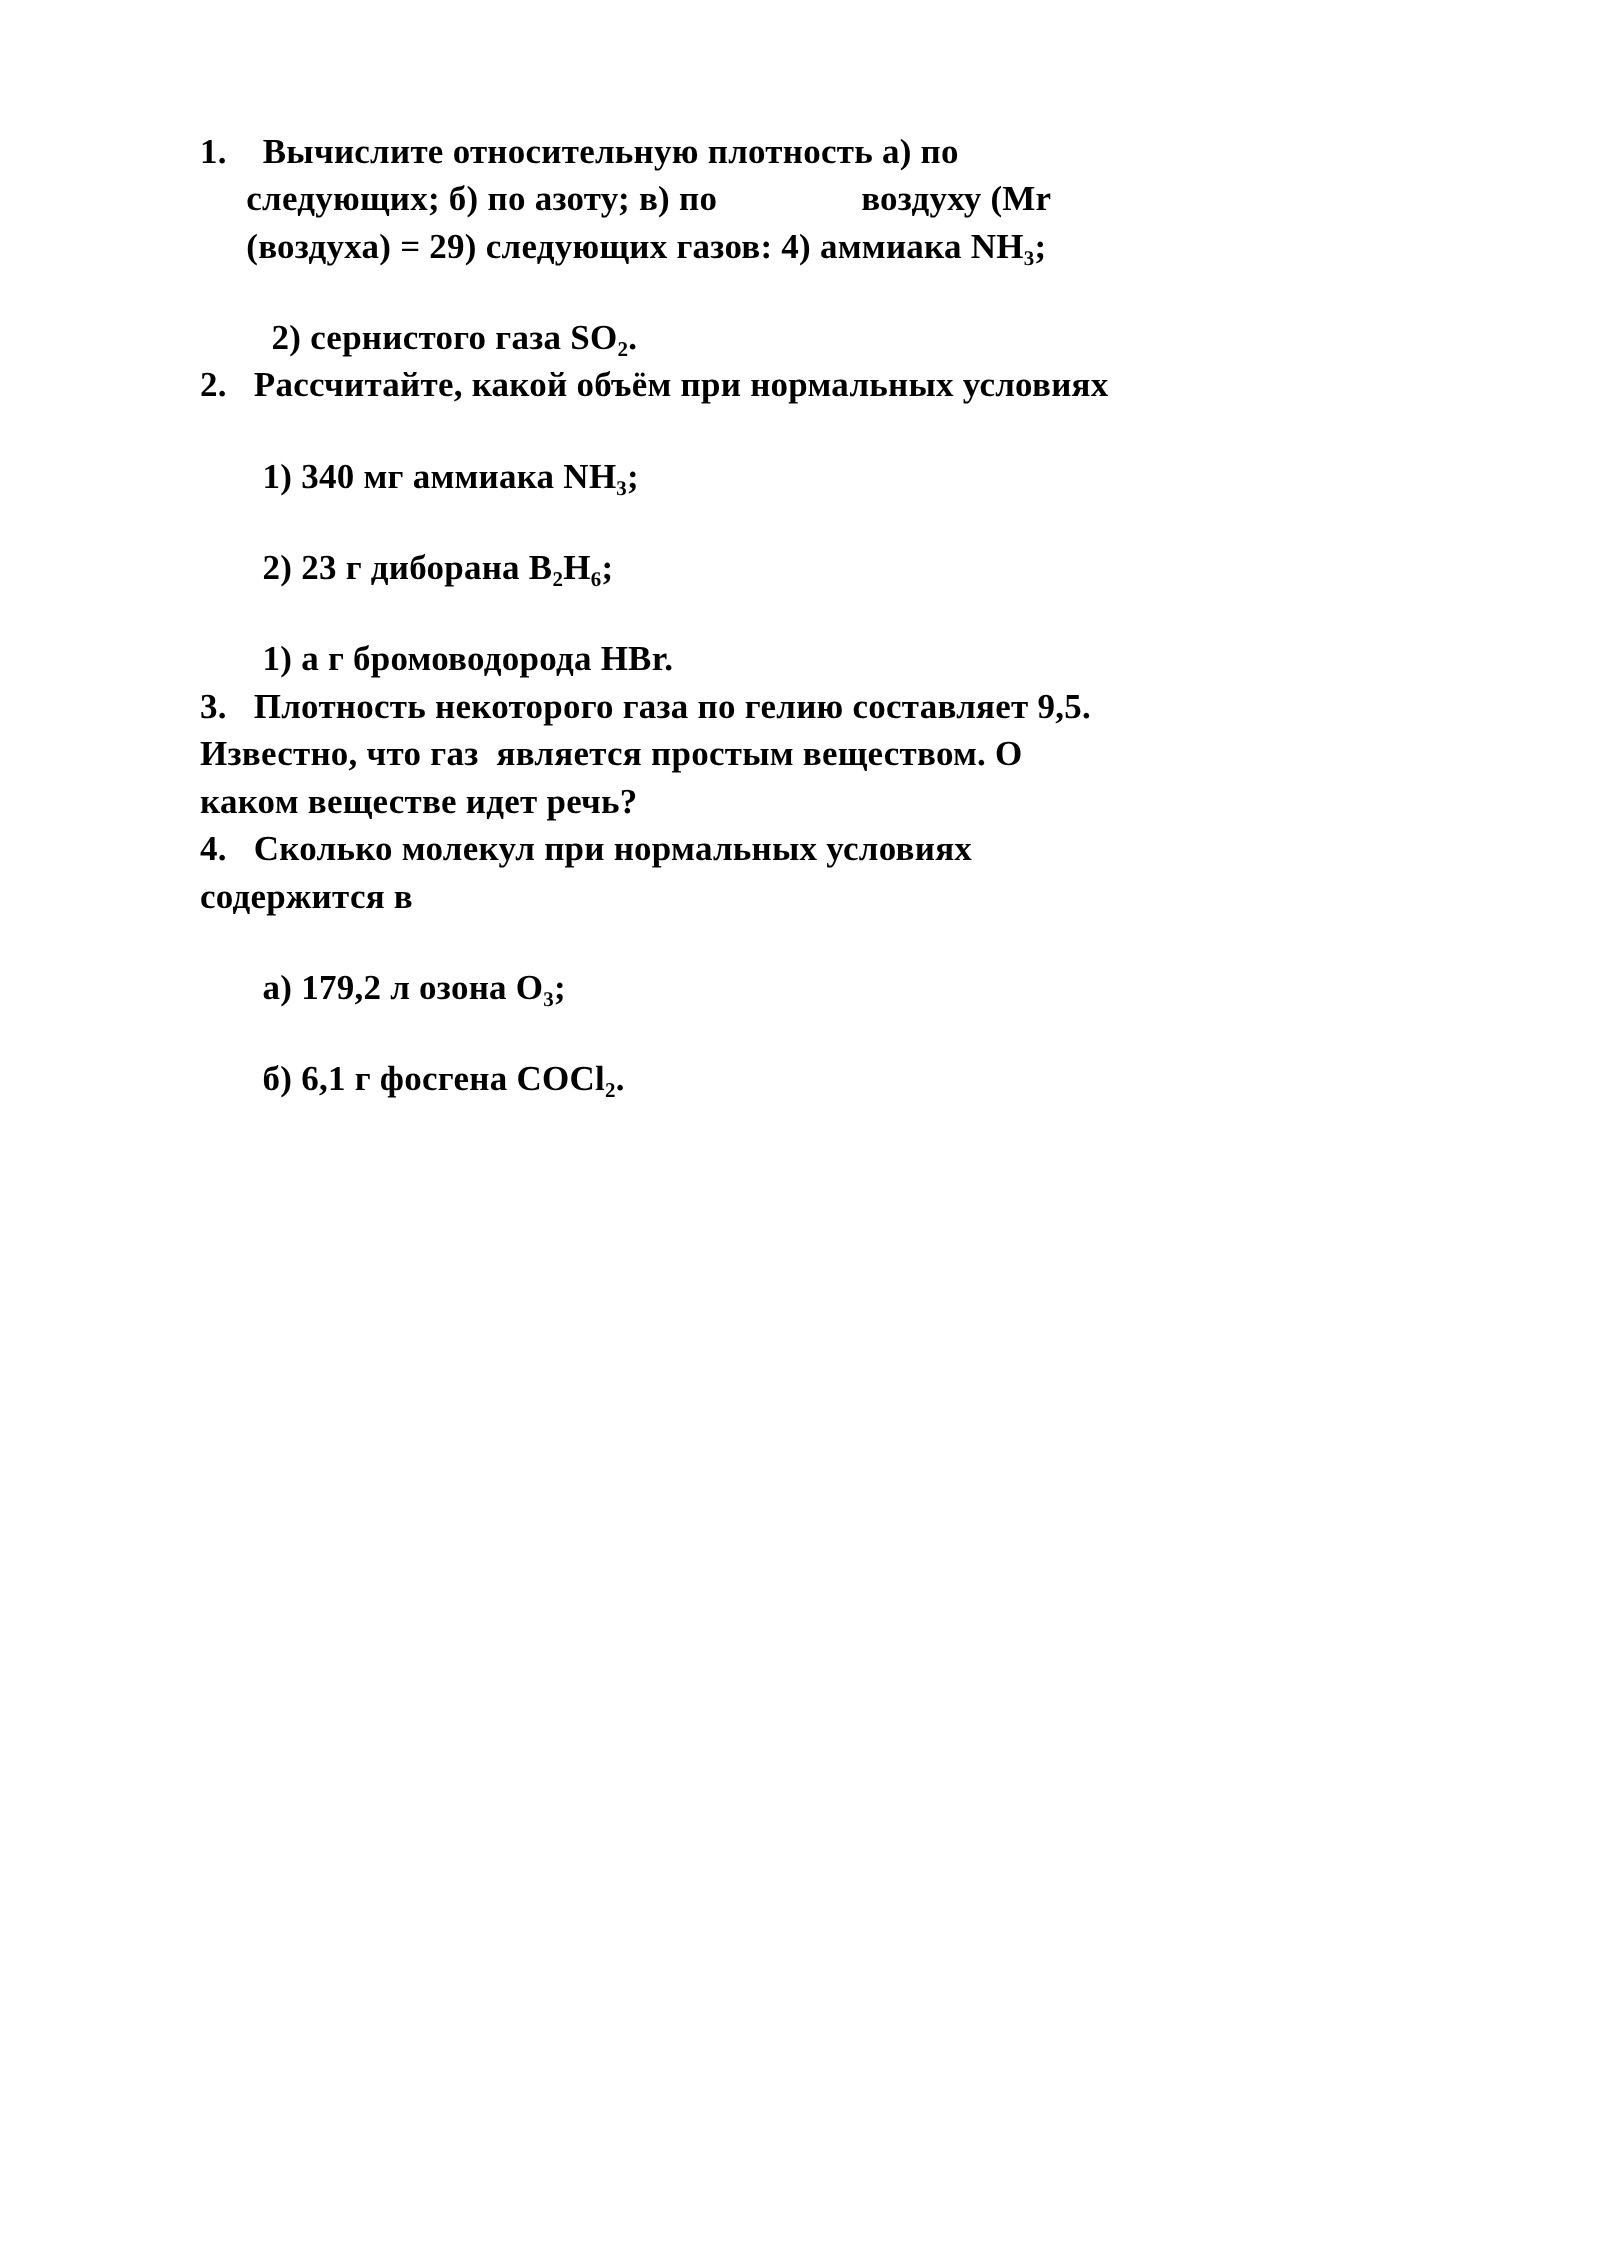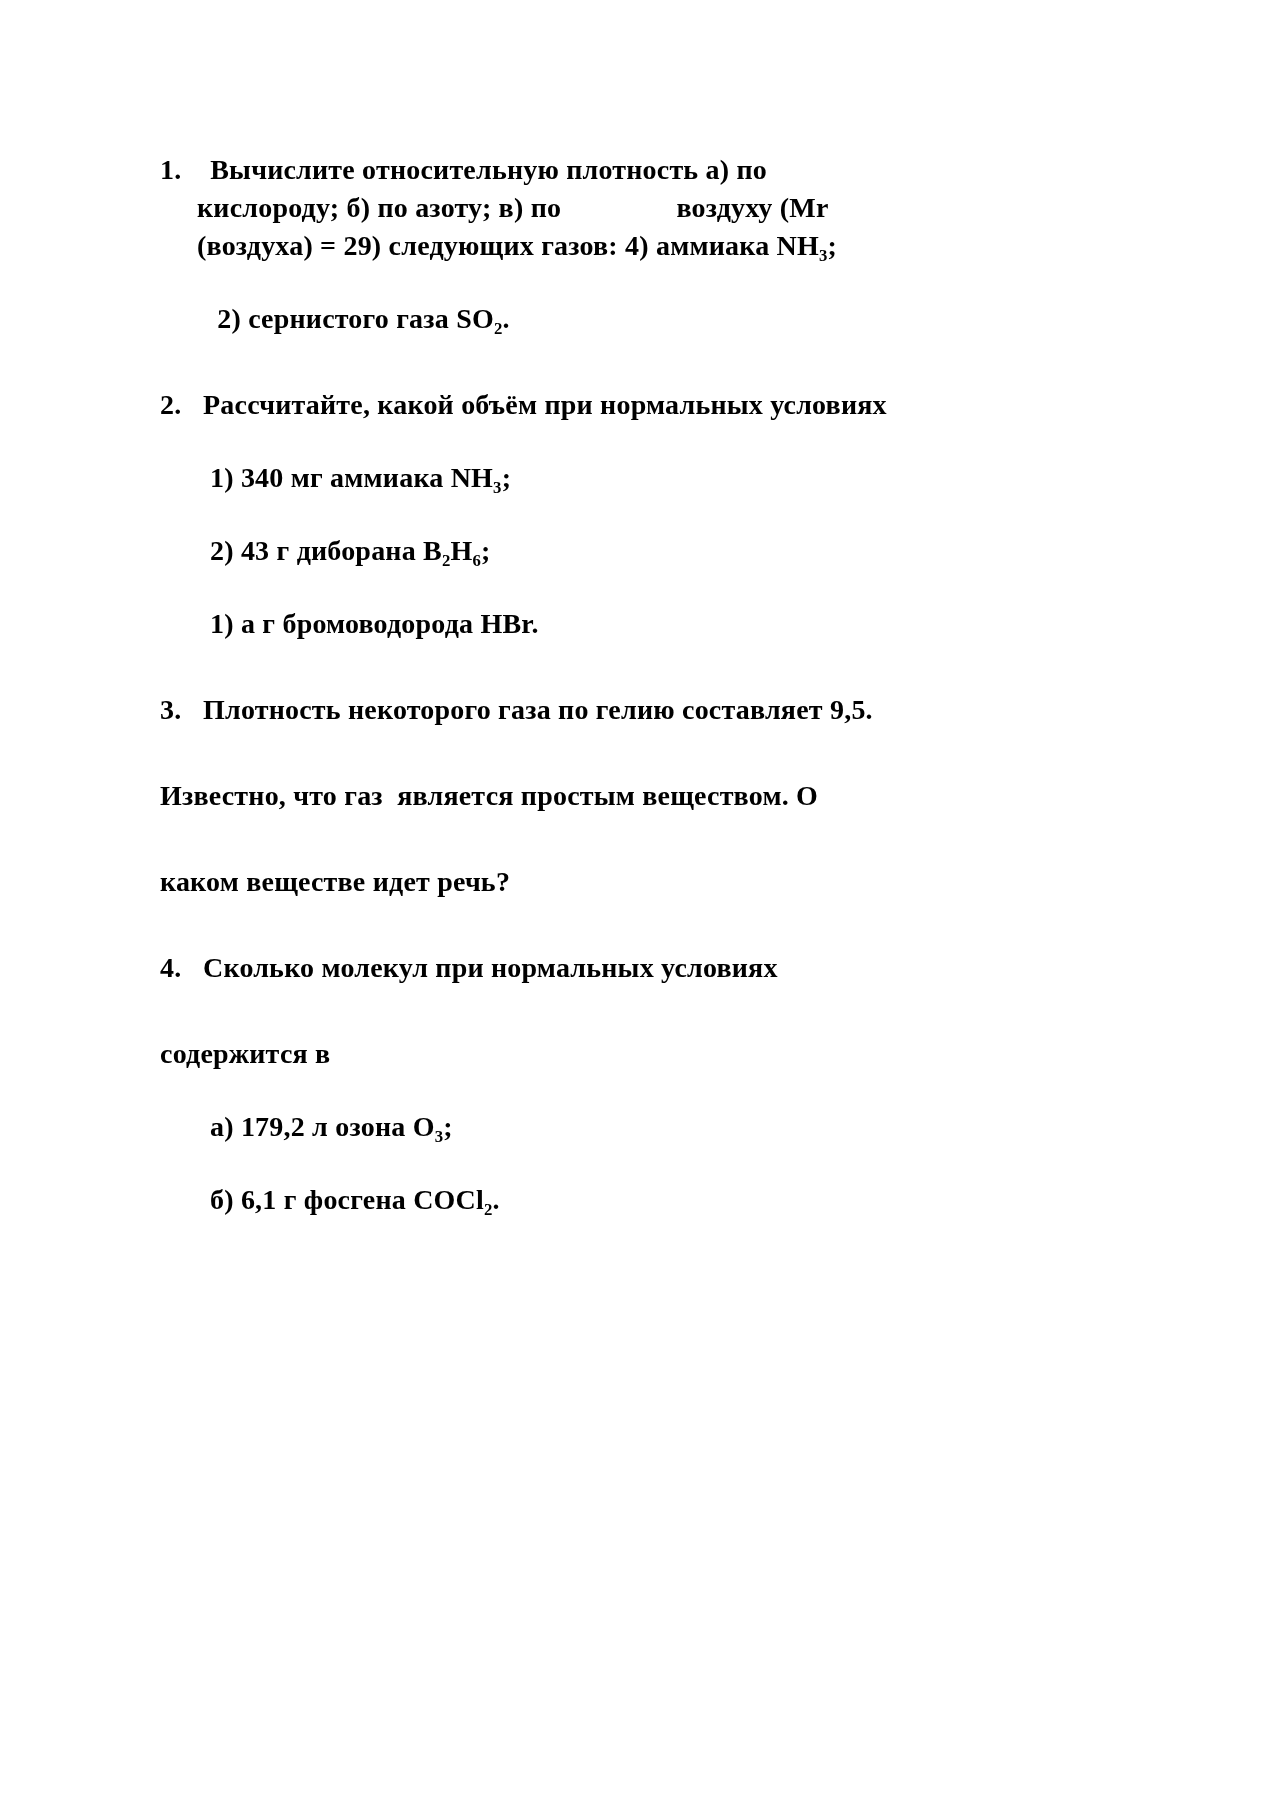--- a/index.html
+++ b/index.html
@@ -33,33 +33,33 @@
     color: #000000;
     line-height: 38px;
     white-space: pre-wrap;
     letter-spacing: 0.2px;
   }
   
   .line.cont { padding-left: 37px; }
   
   .line.sub { padding-left: 50px; margin-top: 35px; }
   
-  .line.num, .line.flush { padding-left: 0; margin-top: 48px; }
+  .line.num, .line.flush { padding-left: 0; }
 </style>
 </head>
 <body>
 
 <div class="page">
   <p class="line num">1.    Вычислите относительную плотность а) по</p>
-  <p class="line cont">кислороду; б) по азоту; в) по                воздуху (Mr</p>
+  <p class="line cont">следующих; б) по азоту; в) по                воздуху (Mr</p>
   <p class="line cont">(воздуха) = 29) следующих газов: 4) аммиака NH₃;</p>
   <p class="line sub"> 2) сернистого газа SO₂.</p>
   <p class="line num">2.   Рассчитайте, какой объём при нормальных условиях</p>
   <p class="line sub">1) 340 мг аммиака NH₃;</p>
-  <p class="line sub">2) 43 г диборана B₂H₆;</p>
+  <p class="line sub">2) 23 г диборана B₂H₆;</p>
   <p class="line sub">1) а г бромоводорода HBr.</p>
   <p class="line num">3.   Плотность некоторого газа по гелию составляет 9,5.</p>
   <p class="line flush">Известно, что газ  является простым веществом. О</p>
   <p class="line flush">каком веществе идет речь?</p>
   <p class="line num">4.   Сколько молекул при нормальных условиях</p>
   <p class="line flush">содержится в</p>
   <p class="line sub">а) 179,2 л озона O₃;</p>
   <p class="line sub">б) 6,1 г фосгена COCl₂.</p>
 </div>
 

